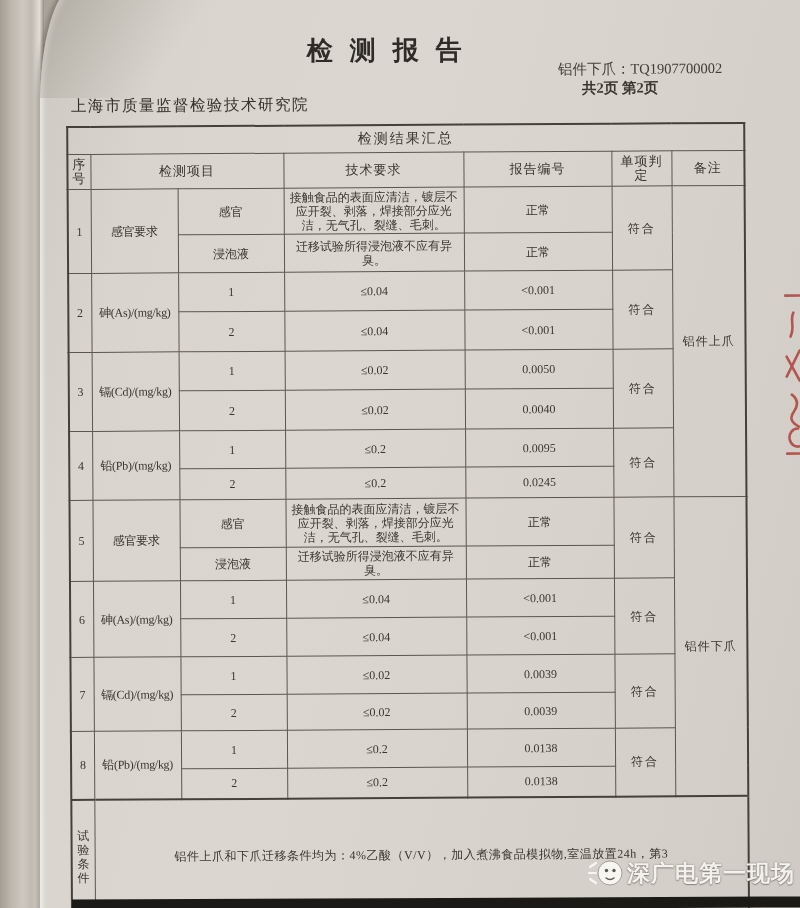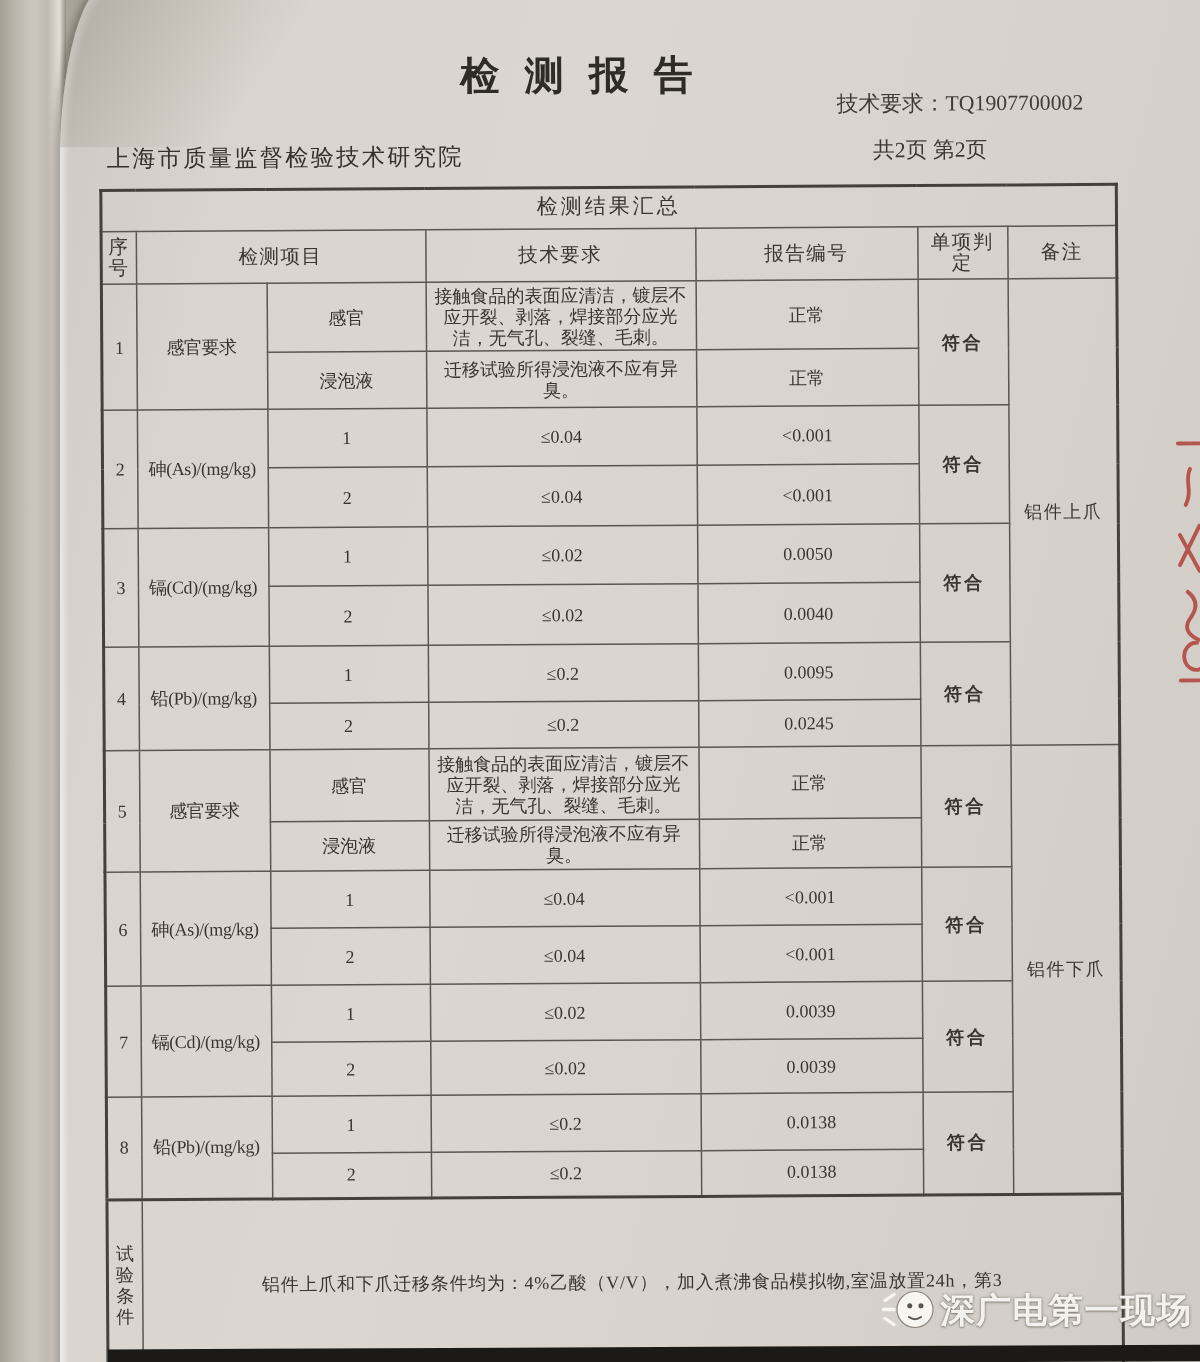--- a/index.html
+++ b/index.html
@@ -28,41 +28,41 @@
   .content{
     position:absolute;left:0;top:0;width:800px;height:908px;
     transform:rotate(-0.35deg);transform-origin:400px 420px;
     color:#38342e;
   }
   .doc-title{
     position:absolute;top:33px;left:0;width:790px;text-align:center;
     font-size:26px;font-weight:bold;letter-spacing:17px;color:#2f2c27;
   }
   .report-no{position:absolute;left:560px;top:61px;font-size:14.5px;color:#413d36;}
-  .pagination{position:absolute;left:584px;top:92px;font-size:14.5px;font-weight:normal;color:#3b3731;}
+  .pagination{position:absolute;left:584px;top:80px;font-size:14.5px;font-weight:bold;color:#3b3731;}
   .institute{position:absolute;left:73px;top:94px;font-size:15.5px;letter-spacing:1.5px;color:#34302a;}
 
   table.results{
     position:absolute;left:68px;top:124px;width:677px;
     border-collapse:collapse;table-layout:fixed;
     color:#3a362f;
   }
   table.results td{
     border:1px solid #5b564e;
     font-size:12px;text-align:center;vertical-align:middle;
     padding:0 2px;overflow:hidden;line-height:14px;
   }
   table.results{border:2px solid #44403a;}
   tr.t-title td{font-size:14px;letter-spacing:2px;height:26px;}
   tr.t-head td{font-size:13px;height:34px;letter-spacing:1px;}
   td.sub{text-align:left;padding-left:7px;}
   td.item{font-size:11px;letter-spacing:-.3px;white-space:nowrap;}
   td.req-text{font-size:12px;line-height:13.5px;padding:1px 4px;}
   td.remark{font-size:12.5px;letter-spacing:1px;}
-  td.judge{letter-spacing:2px;font-weight:bold;}
+  td.judge{letter-spacing:2px;}
   tr.h46{height:46px}tr.h38{height:38px}tr.h39{height:39px}tr.h40{height:40px}
   tr.h31{height:31px}tr.h48{height:48px}tr.h33{height:33px}tr.h36{height:36px}tr.h30{height:30px}
   tr.t-cond{height:114px;}
   tr.t-cond td{border-top:2px solid #44403a;}
   td.cond-label{font-size:11px;line-height:12px;padding:0 1px;letter-spacing:0;}
   td.cond-text{text-align:left;padding-left:8px;font-size:13.5px;white-space:nowrap;letter-spacing:.5px;}
 
   
   .red-artifact{position:absolute;right:-2px;top:293px;width:20px;height:170px;opacity:.8;}
 
@@ -89,21 +89,21 @@
 <body>
 
 <div class="page-edge"></div>
 <div class="paper"></div>
 <div class="corner-shade"></div>
 
 <div class="content">
 
   <div class="doc-title">检测报告</div>
 
-  <div class="report-no"><span>技术要求：</span><span>TQ1907700002</span></div>
+  <div class="report-no"><span>铝件下爪：</span><span>TQ1907700002</span></div>
 
   <div class="pagination">共2页  第2页</div>
 
   <div class="institute">上海市质量监督检验技术研究院</div>
 
   <table class="results">
     <colgroup>
       <col style="width:23px">
         <col style="width:87px">
         <col style="width:106px">

